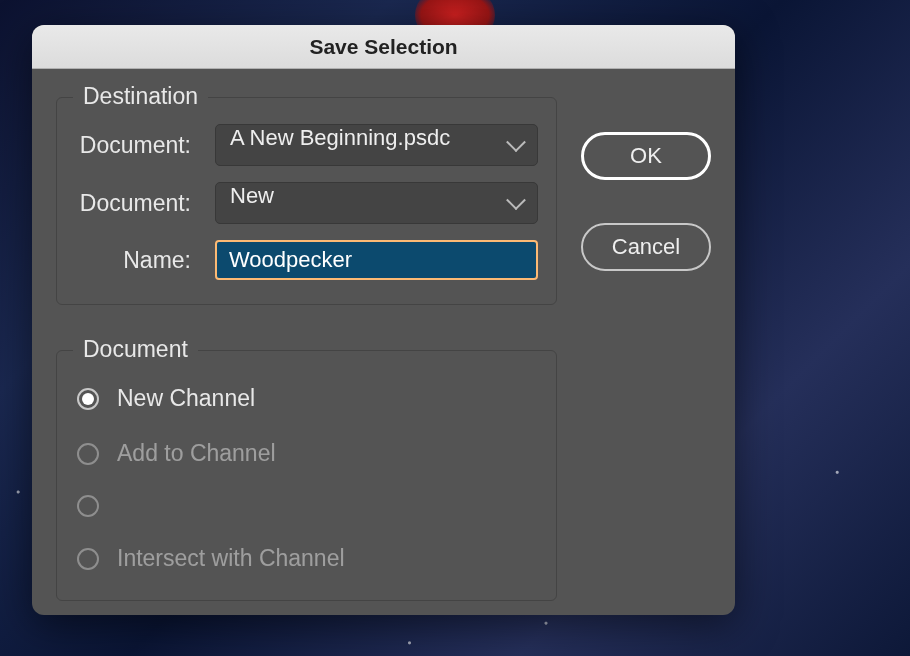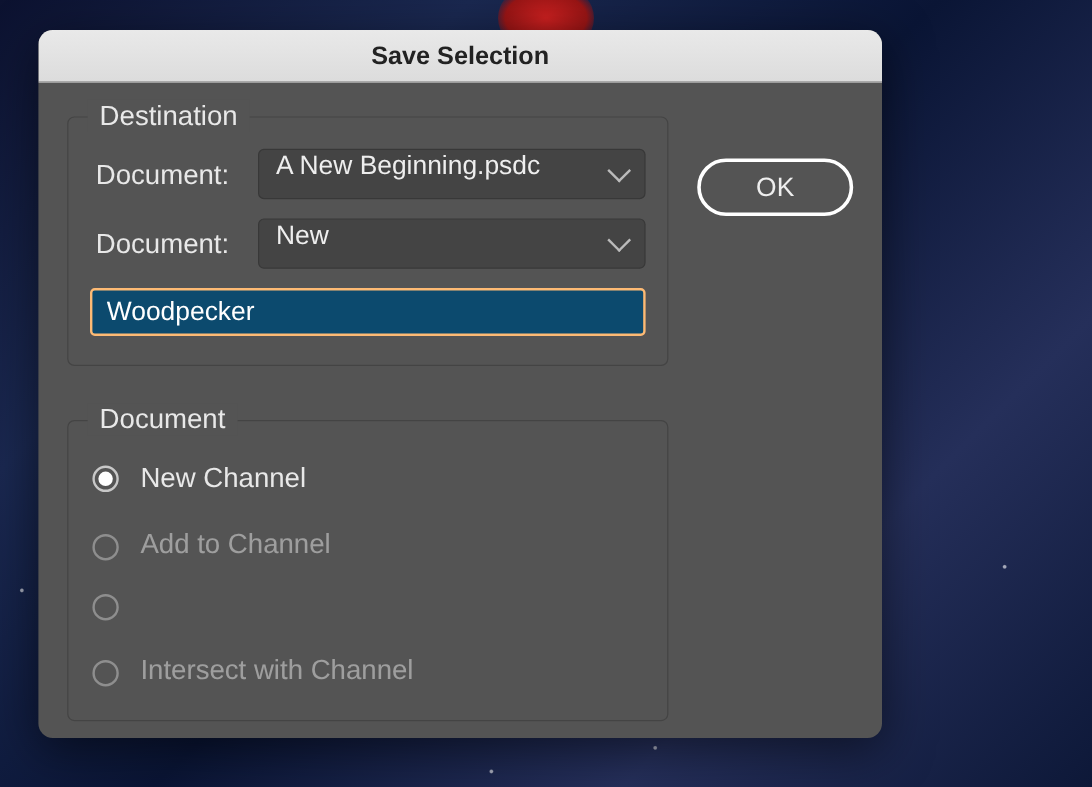--- a/index.html
+++ b/index.html
@@ -145,21 +145,20 @@
   .radio-row {
     display: flex;
     align-items: center;
     gap: 18px;
     padding: 8px 2px 20px 2px;
     cursor: pointer;
   }
   .radio-row.disabled {
     opacity: 0.5;
     cursor: default;
-    align-items: flex-end;
   }
   .radio {
     width: 22px;
     height: 22px;
     border-radius: 50%;
     border: 2.5px solid #c8c8c8;
     position: relative;
     flex-shrink: 0;
   }
   .radio.selected::after {
@@ -217,20 +216,21 @@
         </div>
 
         <div class="row">
           <div class="label">Document:</div>
           <div class="select">
             <span>New</span>
           </div>
         </div>
 
         <div class="row">
+          <div class="label">Name:</div>
           <input class="text-input" type="text" value="Woodpecker" style="">
         </div>
       </div>
 
       <div class="fieldset ops-fieldset">
         <div class="legend">Document</div>
 
         <div class="radio-row">
           <div class="radio selected"></div>
           <div class="radio-label">New Channel</div>
@@ -244,15 +244,16 @@
         </div>
         <div class="radio-row disabled">
           <div class="radio"></div>
           <div class="radio-label">Intersect with Channel</div>
         </div>
       </div>
 
     </div>
     <div class="right-col">
       <button class="btn primary">OK</button>
+      <button class="btn">Cancel</button>
     </div>
   </div>
 </div>
 
 </body></html>

